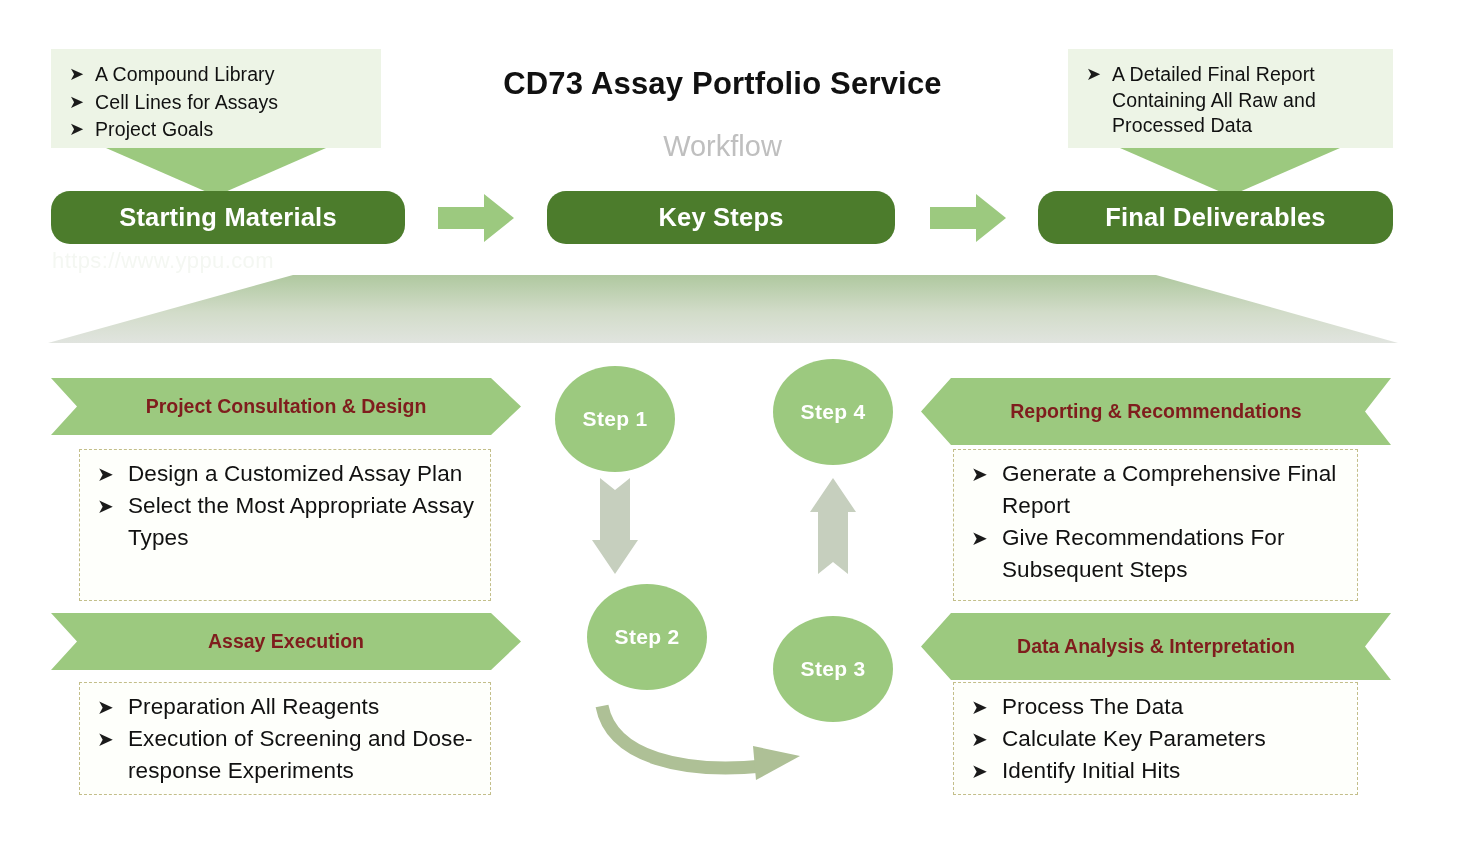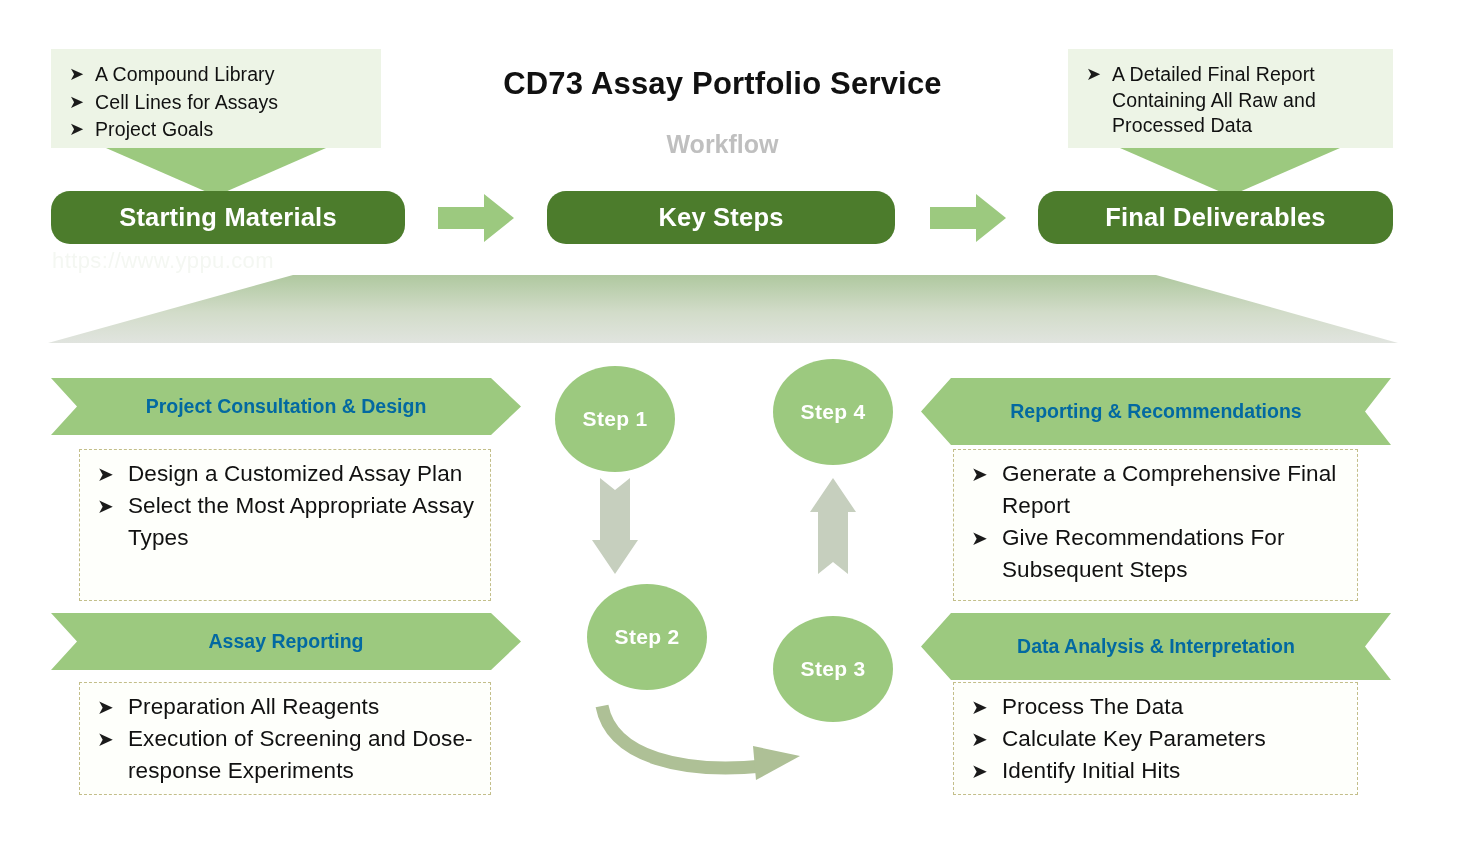--- a/index.html
+++ b/index.html
@@ -69,22 +69,22 @@
 
   
   .main-title {
     font-size: 31px;
     font-weight: bold;
     color: #111111;
     text-align: center;
     letter-spacing: 0.2px;
   }
   .sub-title {
-    font-size: 25px;
-    font-weight: bold;
+    font-size: 29px;
+    font-weight: normal;
     color: #BFBFBF;
     text-align: center;
   }
 
   
   .watermark {
     font-size: 22px;
     color: #F4F7F2;
     font-weight: 400;
     letter-spacing: 0.4px;
@@ -103,21 +103,21 @@
   .chev-wrap svg { display: block; position: absolute; inset: 0; }
   .chev-label {
     position: absolute;
     inset: 0;
     display: flex;
     align-items: center;
     justify-content: center;
     text-align: center;
     font-size: 19.5px;
     font-weight: bold;
-    color: #0369a1;
+    color: #7f1d1d;
     line-height: 25px;
     z-index: 2;
     padding: 2px 54px;
     box-sizing: border-box;
   }
 
   
   .dash-box {
     position: absolute;
     border: 1.6px dashed #C3BE8A;
@@ -241,21 +241,21 @@
     <ul class="dash-list">
       <li><span class="bullet">➤</span><span>Design a Customized Assay Plan</span></li>
       <li><span class="bullet">➤</span><span>Select the Most Appropriate Assay Types</span></li>
     </ul>
   </div>
 
   <div class="chev-wrap" style="left:51px; top:613px; width:470px; height:57px;">
     <svg width="470" height="57" viewBox="0 0 470 57" preserveAspectRatio="none">
       <polygon points="0,0 440,0 470,28.5 440,57 0,57 26,28.5" fill="#9CC97F"></polygon>
     </svg>
-    <div class="chev-label">Assay Reporting</div>
+    <div class="chev-label">Assay Execution</div>
   </div>
   <div class="dash-box" style="left:79px; top:682px; width:412px; height:113px;">
     <ul class="dash-list">
       <li><span class="bullet">➤</span><span>Preparation All Reagents</span></li>
       <li><span class="bullet">➤</span><span>Execution of Screening and Dose-response Experiments</span></li>
     </ul>
   </div>
 
   <div class="chev-wrap" style="left:921px; top:378px; width:470px; height:67px;">
     <svg width="470" height="67" viewBox="0 0 470 67" preserveAspectRatio="none">

